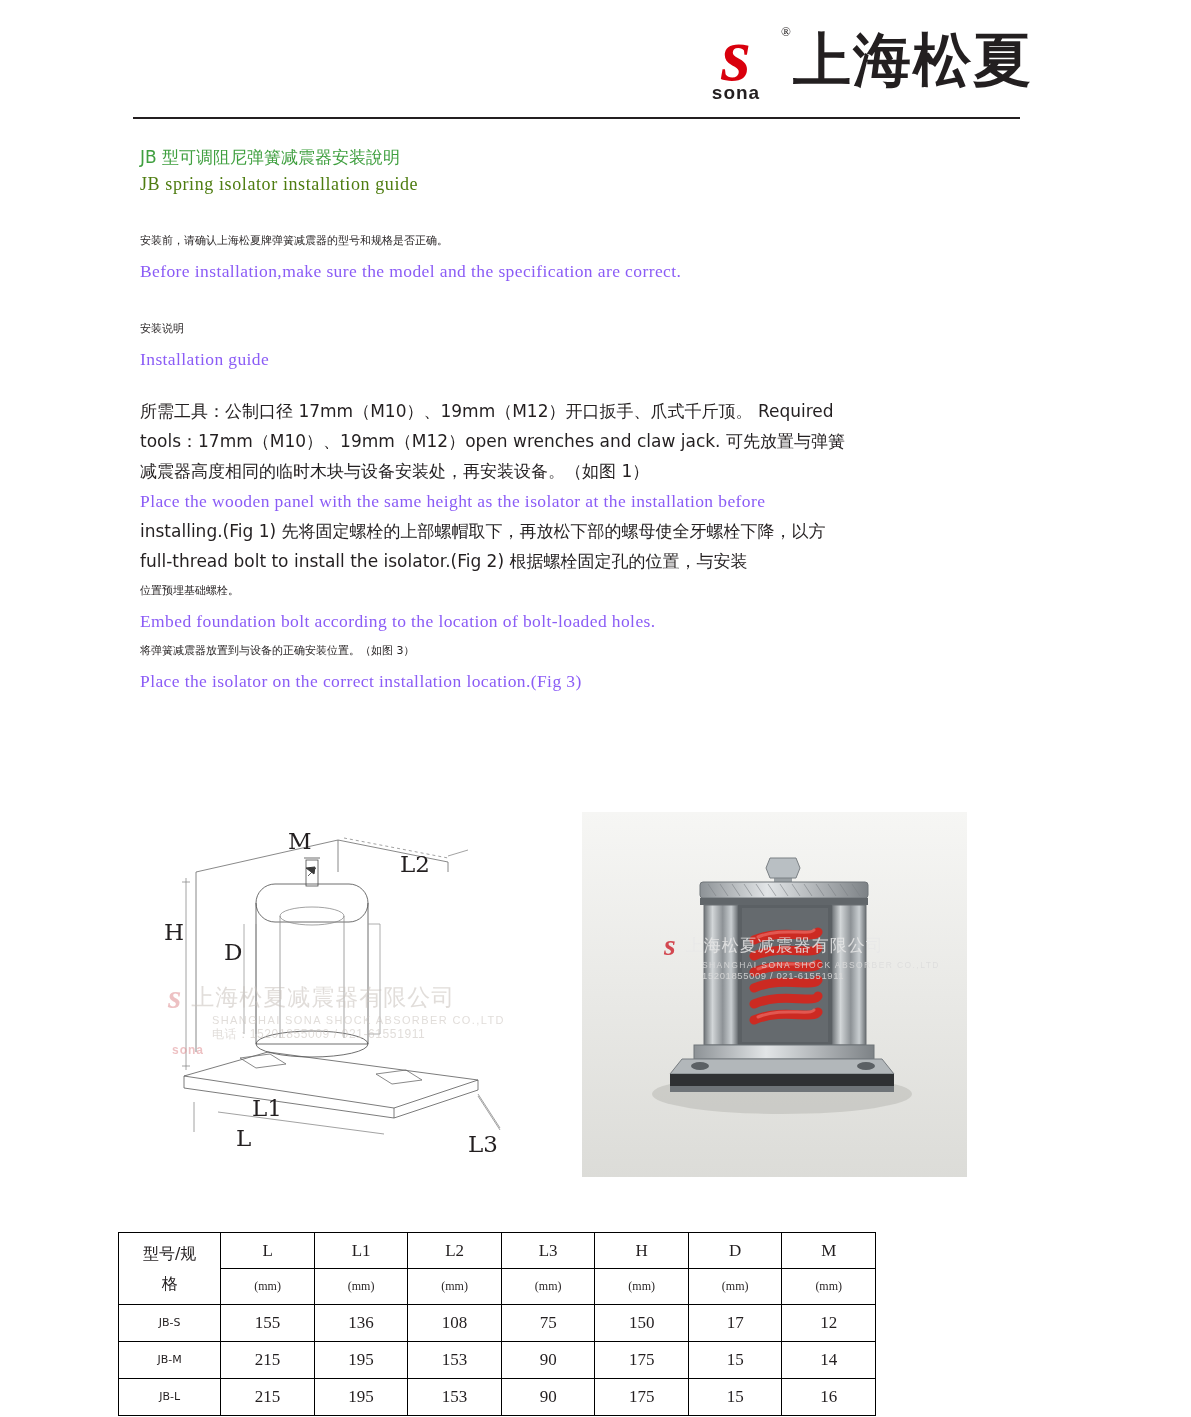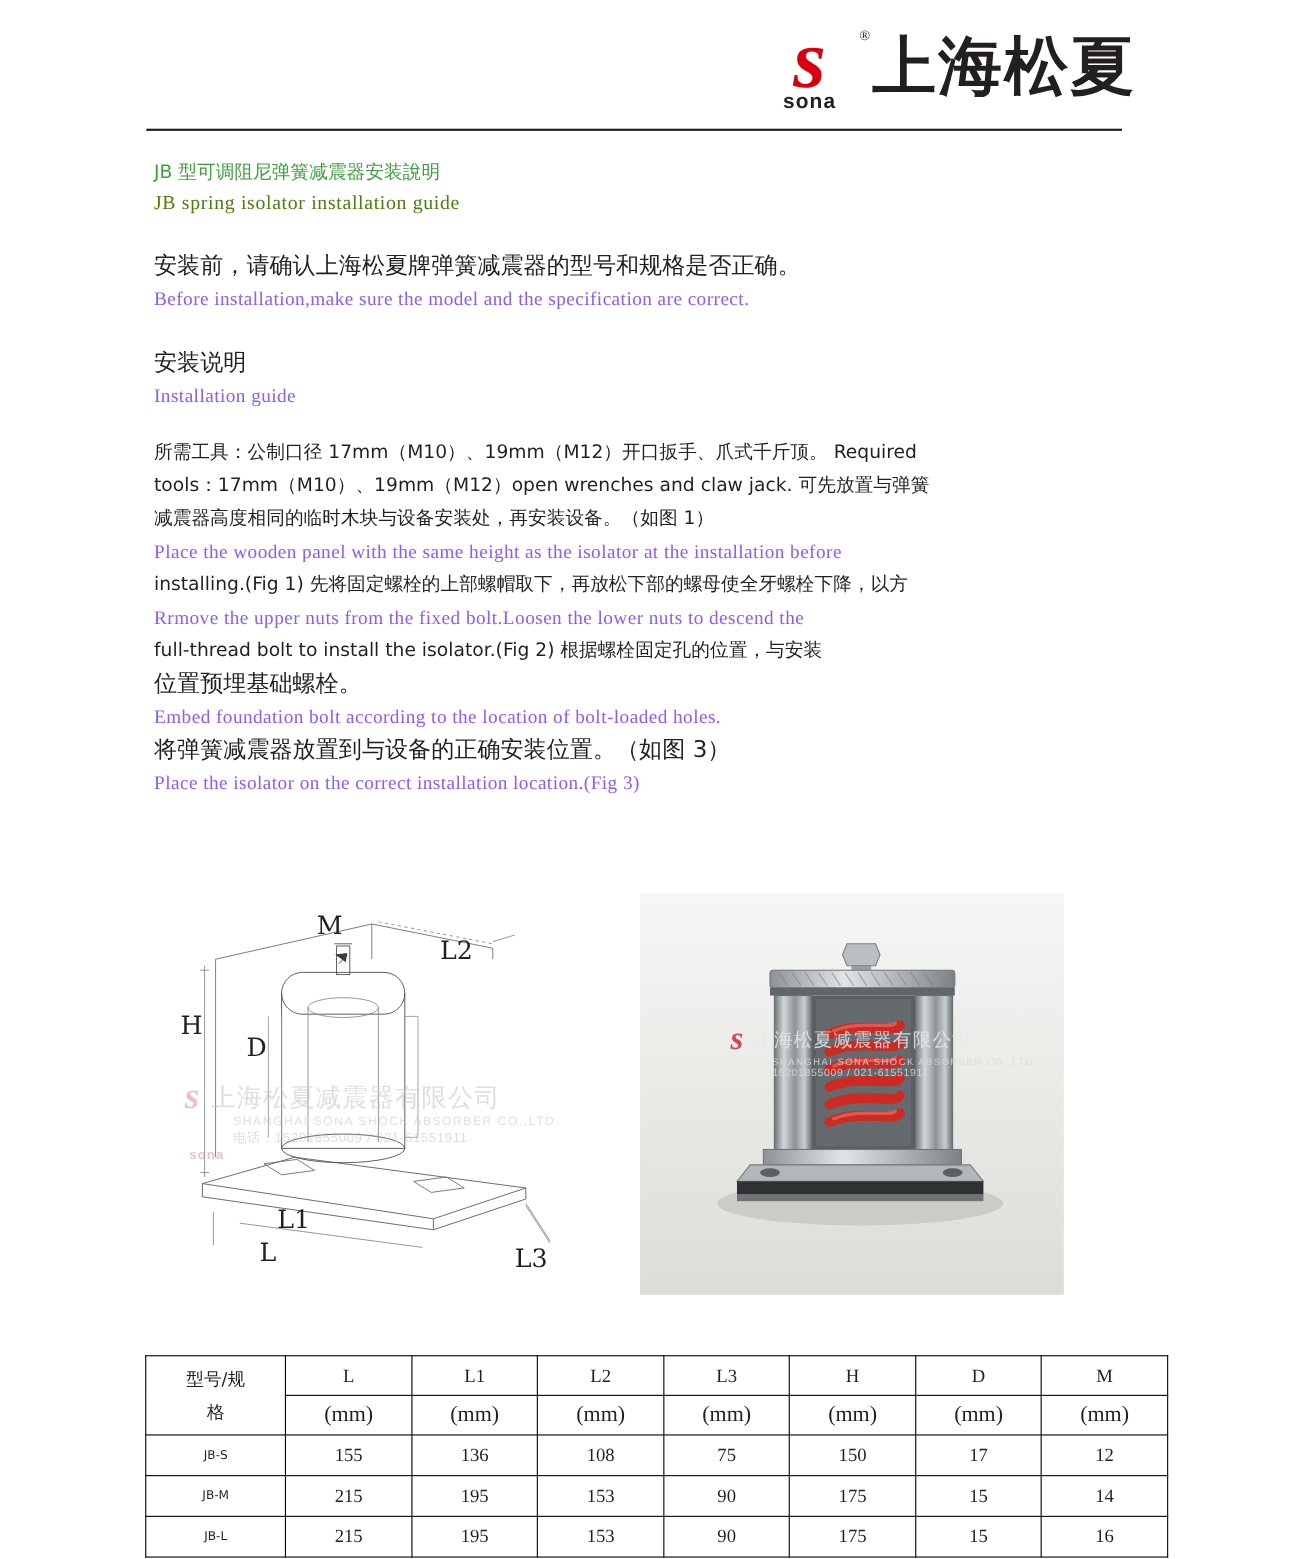--- a/index.html
+++ b/index.html
@@ -116,21 +116,21 @@
 
   
   .body-text {
     position: absolute;
     top: 226px;
     left: 140px;
     width: 920px;
   }
   .p-cn {
     font-family: "DejaVu Sans", sans-serif;
-    font-size: 21px;
+    font-size: 11px;
     line-height: 30px;
     color: #231f20;
   }
   .p-en {
     font-family: "Liberation Serif", serif;
     font-size: 17.5px;
     letter-spacing: 0.4px;
     line-height: 30px;
     color: #8b5cf6;
   }
@@ -219,41 +219,41 @@
     opacity: 0.85;
   }
   .photo-wm .wm-s { font-size: 30px; color: #cf2b36; }
   .photo-wm .wm-cn { font-size: 17px; color: #e8e8e8; }
   .photo-wm .wm-en { font-size: 8.5px; color: #dcdcdc; margin-left: 38px; }
   .photo-wm .wm-tel { font-size: 9.5px; color: #dcdcdc; margin-left: 38px; }
 
   
   .spec-table {
     position: absolute;
-    left: 132px;
+    left: 118px;
     top: 1232px;
-    width: 930px;
+    width: 758px;
     border-collapse: collapse;
     font-family: "Liberation Serif", serif;
   }
   .spec-table td, .spec-table th {
     border: 1px solid #000000;
     text-align: center;
     font-weight: normal;
     font-size: 17px;
     color: #231f20;
   }
   .spec-table .hdr-cell {
     height: 33px;
     line-height: 33px;
   }
   .spec-table .unit-cell {
     height: 33px;
     line-height: 33px;
-    font-size: 20px;
+    font-size: 12px;
   }
   .spec-table .rowname {
     font-family: "DejaVu Sans", sans-serif;
     font-size: 11px;
   }
   .spec-table .hdr-first {
     font-family: "DejaVu Sans", sans-serif;
     font-size: 16px;
     line-height: 30px;
   }
@@ -291,21 +291,20 @@
     <div class="p-en">Before installation,make sure the model and the specification are correct.</div>
     <div class="spacer-28"></div>
     <div class="p-cn">安装说明</div>
     <div class="p-en">Installation guide</div>
     <div class="spacer-22"></div>
     <div class="mix">所需工具：公制口径 17mm（M10）、19mm（M12）开口扳手、爪式千斤顶。 Required</div>
     <div class="mix">tools：17mm（M10）、19mm（M12）open wrenches and claw jack. 可先放置与弹簧</div>
     <div class="mix">减震器高度相同的临时木块与设备安装处，再安装设备。（如图 1）</div>
     <div class="p-en">Place the wooden panel with the same height as the isolator at the installation before</div>
     <div class="mix">installing.(Fig 1) 先将固定螺栓的上部螺帽取下，再放松下部的螺母使全牙螺栓下降，以方</div>
-    <div class="p-en">Rrmove the upper nuts from the fixed bolt.Loosen the lower nuts to descend the</div>
     <div class="mix">full-thread bolt to install the isolator.(Fig 2) 根据螺栓固定孔的位置，与安装</div>
     <div class="p-cn">位置预埋基础螺栓。</div>
     <div class="p-en">Embed foundation bolt according to the location of bolt-loaded holes.</div>
     <div class="p-cn">将弹簧减震器放置到与设备的正确安装位置。（如图 3）</div>
     <div class="p-en">Place the isolator on the correct installation location.(Fig 3)</div>
   </div>
 
   <div class="fig-drawing">
     <svg width="415" height="365" viewBox="0 0 415 365">
       <g stroke="#6b6b6b" stroke-width="0.8" fill="none">

